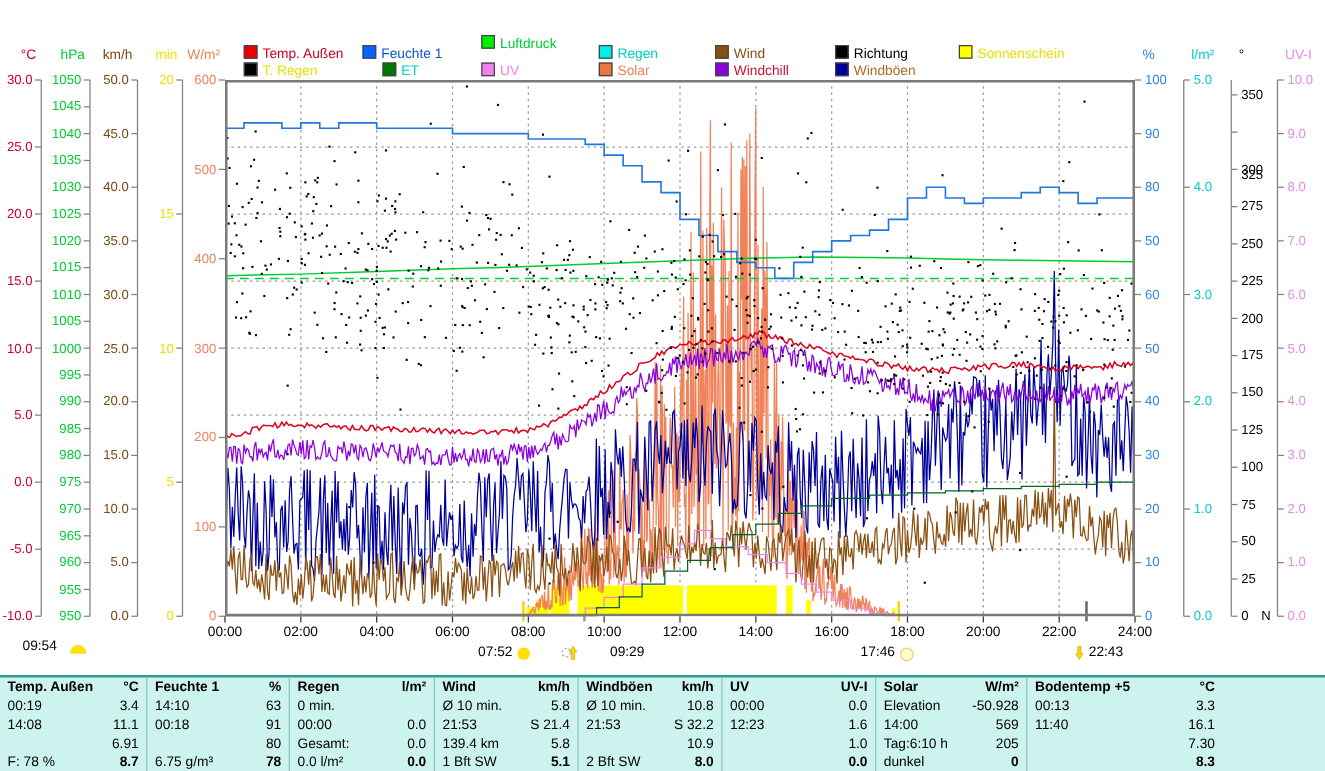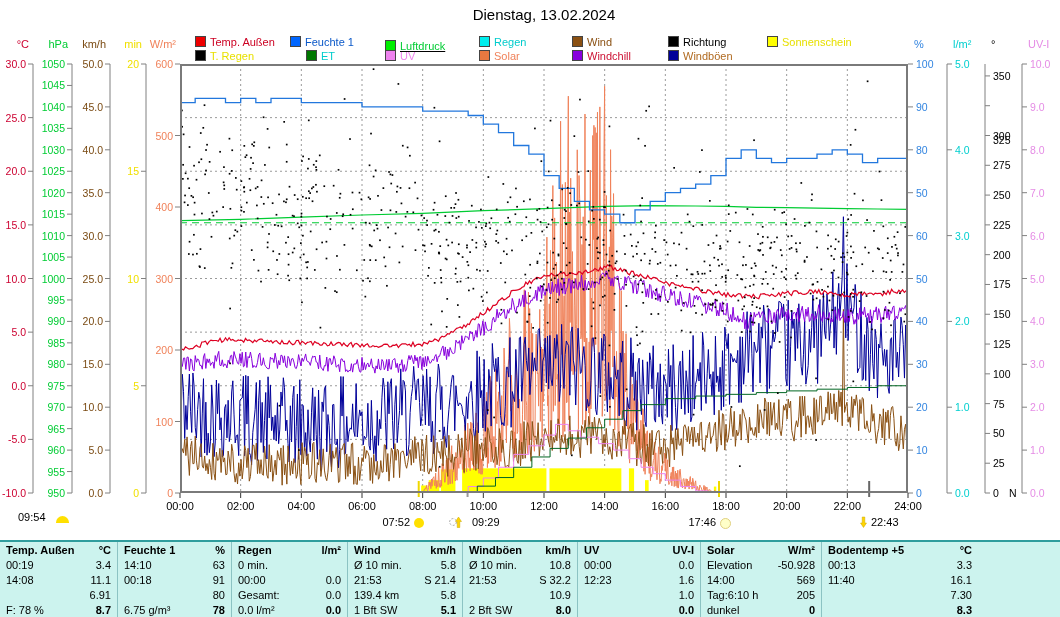--- a/index.html
+++ b/index.html
@@ -18,26 +18,25 @@
   .wcol + .wcol{border-left:1px solid #8cc3c3;}
   .wrow{display:flex;justify-content:space-between;align-items:center;height:15px;padding:0 6px;font-size:11px;color:#000;white-space:nowrap;}
   .wrow.hdr-row, .wrow .val-bold, .bold{font-weight:bold;}
   .wrow .l{text-align:left;}
   .wrow .r{text-align:right;}
 </style>
 </head>
 <body>
 
 <div class="stage">
-  <div class="title">Dienstag, 13.02.2024</div>
 
   <div id="legend">
       <div class="legend-item" style="left: 195px; top: 36px;"><span class="lbox" style="background: rgb(238, 0, 0);"></span><span style="color: rgb(204, 0, 34);">Temp. Außen</span></div>
       <div class="legend-item" style="left: 290px; top: 36px;"><span class="lbox" style="background: rgb(0, 102, 255);"></span><span style="color: rgb(10, 88, 200);">Feuchte 1</span></div>
-      <div class="legend-item" style="left: 385px; top: 40px; text-decoration: underline;"><span class="lbox" style="background: rgb(0, 238, 0);"></span><span style="color: rgb(0, 204, 51);">Luftdruck</span></div>
+      <div class="legend-item" style="left: 385px; top: 28px;"><span class="lbox" style="background: rgb(0, 238, 0);"></span><span style="color: rgb(0, 204, 51);">Luftdruck</span></div>
       <div class="legend-item" style="left: 479px; top: 36px;"><span class="lbox" style="background: rgb(0, 238, 238);"></span><span style="color: rgb(0, 204, 204);">Regen</span></div>
       <div class="legend-item" style="left: 572px; top: 36px;"><span class="lbox" style="background: rgb(138, 80, 18);"></span><span style="color: rgb(138, 80, 18);">Wind</span></div>
       <div class="legend-item" style="left: 668px; top: 36px;"><span class="lbox" style="background: rgb(0, 0, 0);"></span><span style="color: rgb(0, 0, 0);">Richtung</span></div>
       <div class="legend-item" style="left: 767px; top: 36px;"><span class="lbox" style="background: rgb(255, 255, 0);"></span><span style="color: rgb(232, 224, 0);">Sonnenschein</span></div>
       <div class="legend-item" style="left: 195px; top: 50px;"><span class="lbox" style="background: rgb(0, 0, 0);"></span><span style="color: rgb(232, 224, 0);">T. Regen</span></div>
       <div class="legend-item" style="left: 290px; top: 50px; padding-left: 16px;"><span class="lbox" style="background: rgb(0, 119, 0);"></span><span style="color: rgb(0, 204, 204);">ET</span></div>
       <div class="legend-item" style="left: 385px; top: 50px;"><span class="lbox" style="background: rgb(238, 130, 238);"></span><span style="color: rgb(238, 130, 238);">UV</span></div>
       <div class="legend-item" style="left: 479px; top: 50px;"><span class="lbox" style="background: rgb(232, 120, 64);"></span><span style="color: rgb(240, 130, 90);">Solar</span></div>
       <div class="legend-item" style="left: 572px; top: 50px;"><span class="lbox" style="background: rgb(136, 0, 221);"></span><span style="color: rgb(204, 17, 51);">Windchill</span></div>
       <div class="legend-item" style="left: 668px; top: 50px;"><span class="lbox" style="background: rgb(0, 0, 153);"></span><span style="color: rgb(176, 106, 32);">Windböen</span></div>
@@ -1154,21 +1153,21 @@
   <div class="marker" style="left:18px;top:511px;"><span>09:54</span></div>
   <div class="micon" style="left:56px;top:516px;width:13px;height:7px;background:#ffe000;border-radius:13px 13px 0 0;"></div>
 
   <div class="marker" style="left:374px;top:516px;width:36px;text-align:right;"><span>07:52</span></div>
   <div class="micon" style="left:414px;top:518px;width:10px;height:10px;background:#ffe000;border-radius:50%;"></div>
 
   <svg class="micon" style="left:449px;top:515px;" width="13" height="14">
     <circle cx="4" cy="7" r="3.4" fill="none" stroke="#aaaaaa" stroke-dasharray="2 1.5"></circle>
     <path d="M9.5 2 L12.5 6.5 H10.8 V12.5 H8.2 V6.5 H6.5 Z" fill="#ffd400" stroke="#c8a800" stroke-width="0.5"></path>
   </svg>
-  <div class="marker" style="left:472px;top:516px;"><span>09:29</span></div>
+  <div class="marker" style="left:488px;top:516px;"><span>09:29</span></div>
 
   <div class="marker" style="left:680px;top:516px;width:36px;text-align:right;"><span>17:46</span></div>
   <div class="micon" style="left:720px;top:518px;width:9px;height:9px;background:#ffffc8;border:1px solid #e0d080;border-radius:50%;"></div>
 
   <svg class="micon" style="left:857px;top:515px;" width="13" height="14">
     <path d="M6.5 12.5 L3.5 8 H5.2 V2 H7.8 V8 H9.5 Z" fill="#ffd400" stroke="#c8a800" stroke-width="0.5"></path>
   </svg>
   <div class="marker" style="left:871px;top:516px;"><span>22:43</span></div>
 
   <div class="wtable" id="wtable">

